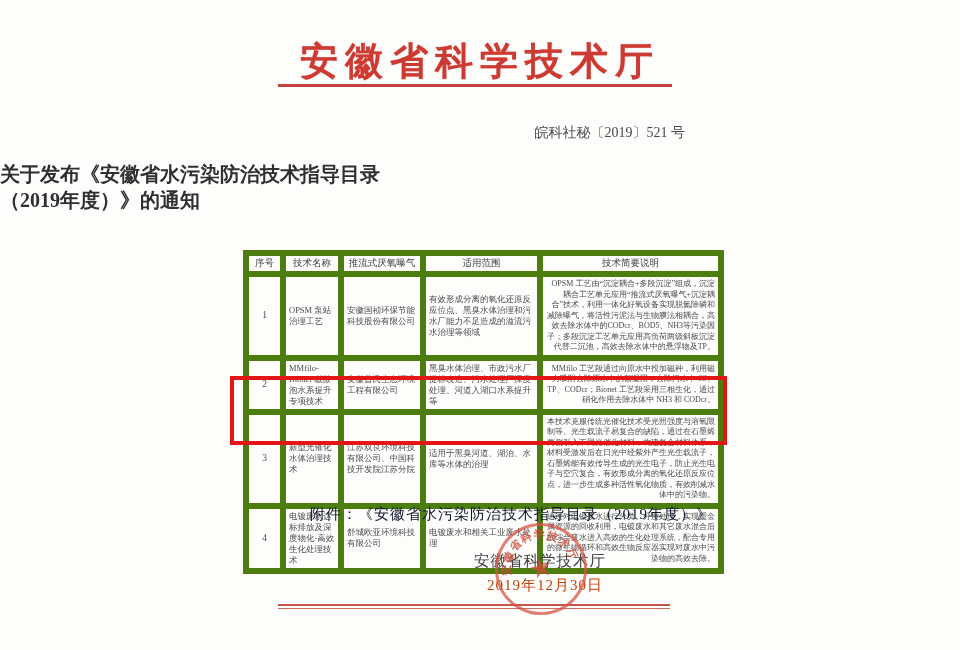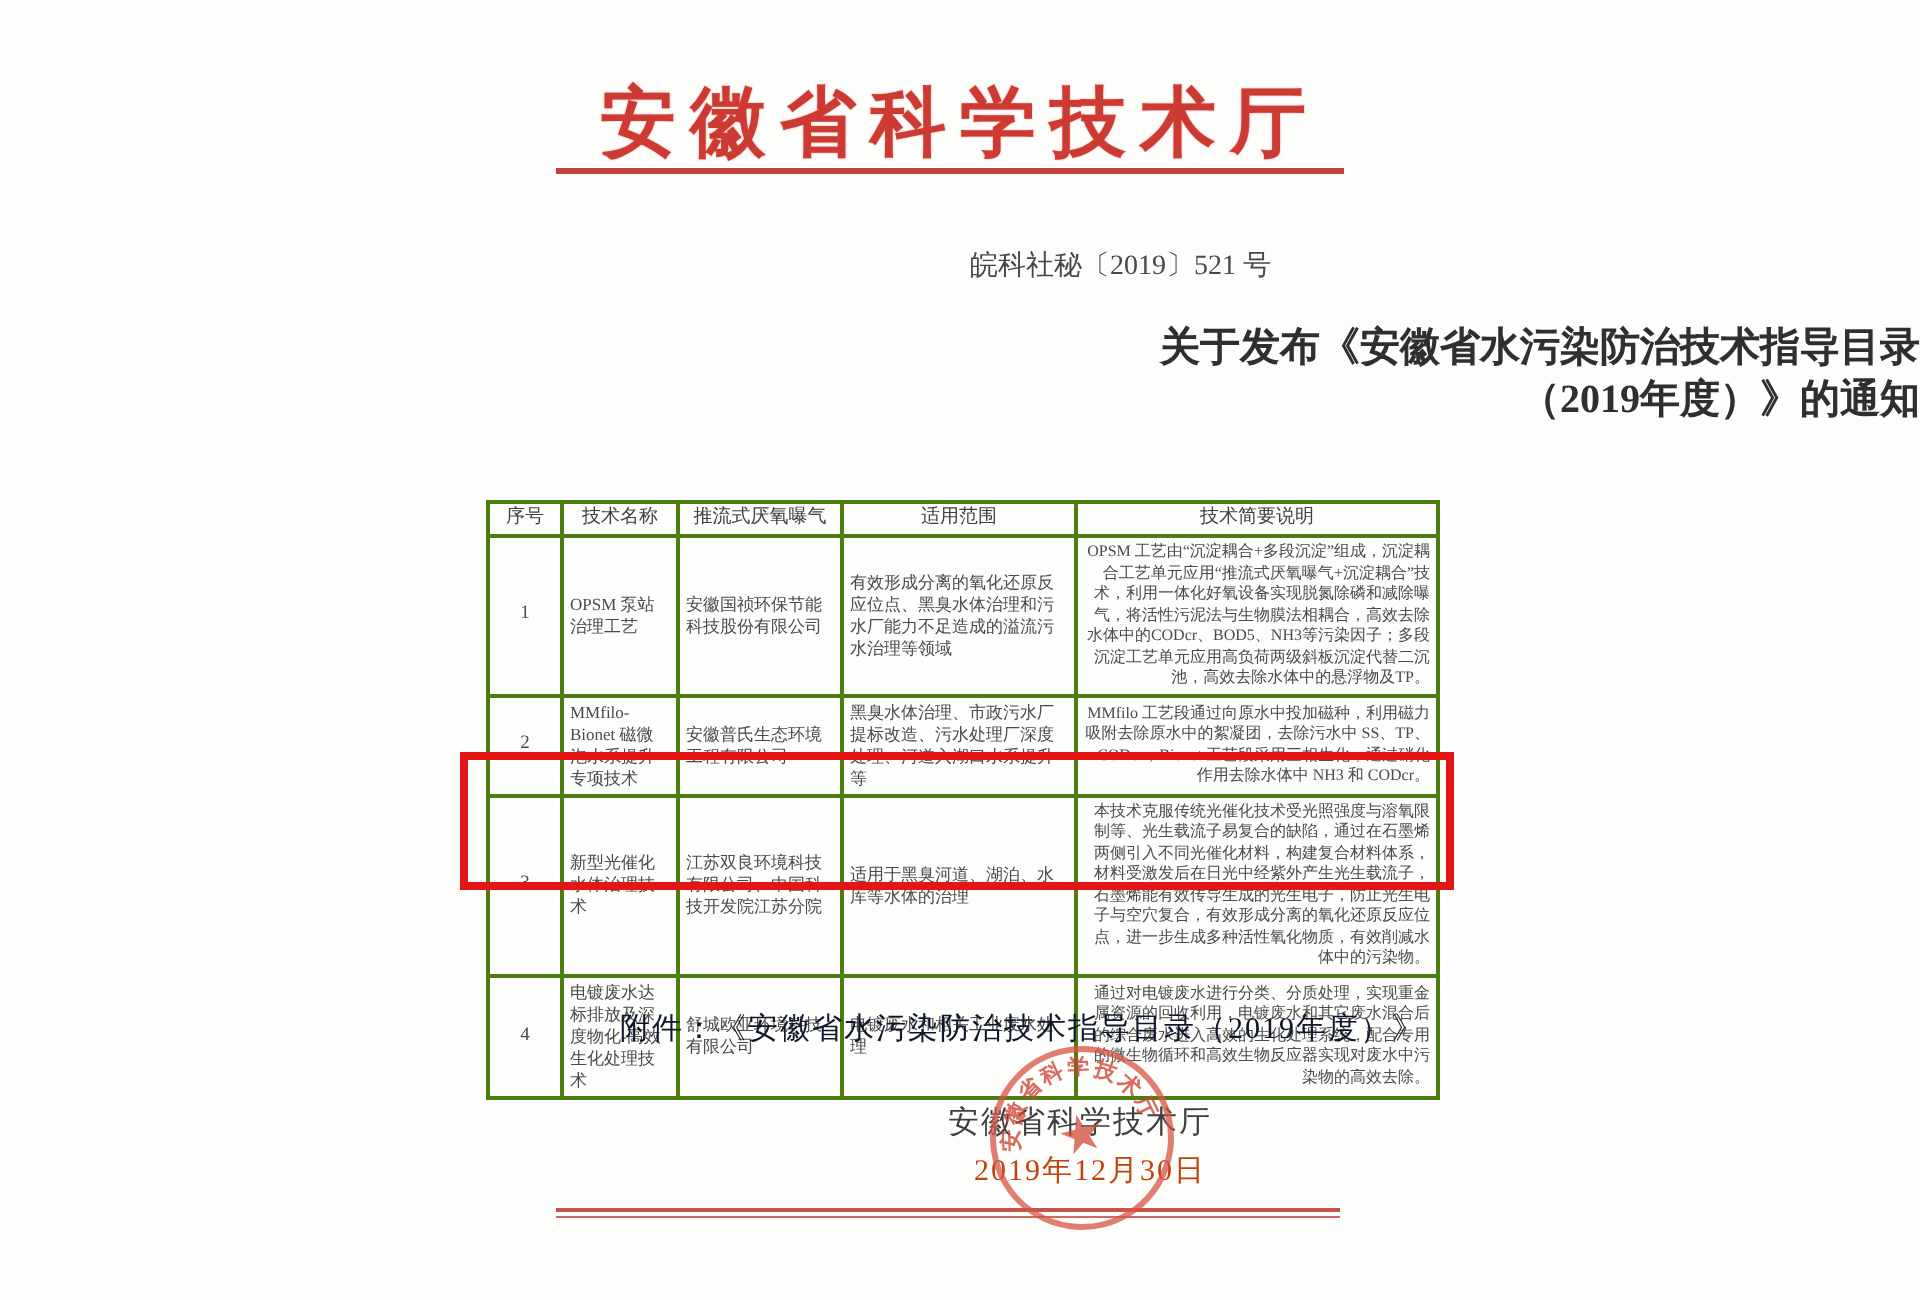--- a/index.html
+++ b/index.html
@@ -15,34 +15,34 @@
     text-align: center; font-size: 38px; font-weight: bold;
     color: #cd3a32; letter-spacing: 7px;
     text-shadow: 0 0 1px rgba(205,58,50,.5);
   }
   .header-rule {
     position: absolute; top: 84px; left: 278px; width: 394px; height: 3px;
     background: #c5423b;
   }
   .doc-number {
     position: absolute; top: 124px; left: 485px; width: 200px;
-    text-align: left; font-size: 14px; color: #474747;
+    text-align: right; font-size: 14px; color: #474747;
   }
   .doc-title {
     position: absolute; top: 161px; left: 0; width: 100%;
-    text-align: right; font-size: 20px; font-weight: bold;
+    text-align: left; font-size: 20px; font-weight: bold;
     color: #2f2f2f; line-height: 26px;
   }
   table.catalog {
     position: absolute; top: 250px; left: 243px; width: 475px;
     border-collapse: collapse; table-layout: fixed;
     font-size: 8.5px; line-height: 11px; color: #4a4a4a;
   }
   table.catalog th, table.catalog td {
-    border: 2px solid #4d7c0f; padding: 2px 3px; overflow: hidden;
+    border: 6px solid #4d7c0f; padding: 2px 3px; overflow: hidden;
     vertical-align: middle;
   }
   table.catalog th {
     font-weight: normal; font-size: 9.5px; text-align: center; height: 17px;
     color: #404040;
   }
   .row-1 { height: 66px; }
   .row-2 { height: 50px; }
   .row-3 { height: 60px; }
   .row-4 { height: 46px; }

